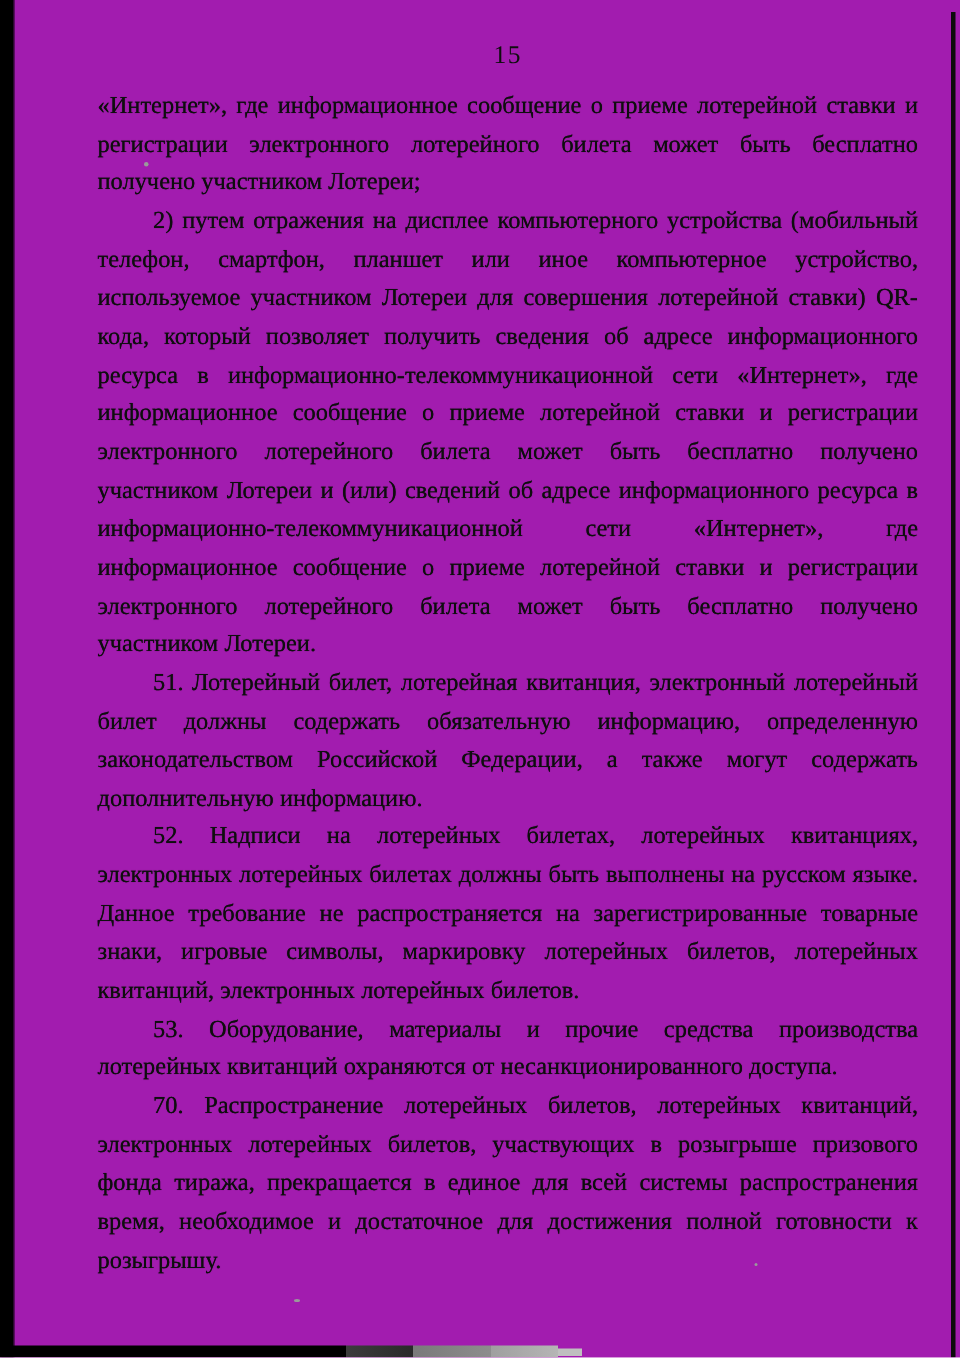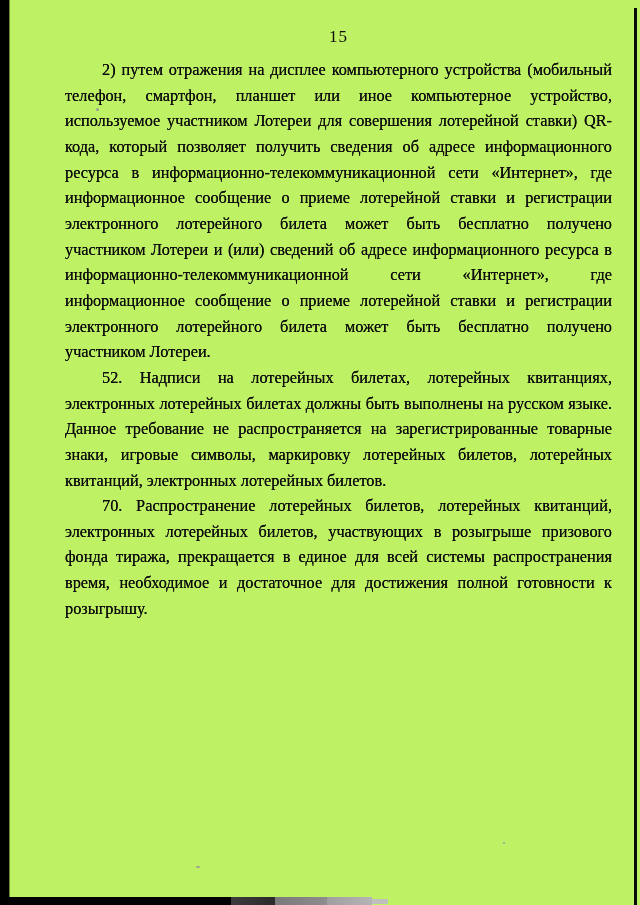--- a/index.html
+++ b/index.html
@@ -4,21 +4,21 @@
 <style>
   html, body {
     margin: 0;
     padding: 0;
     background: #ffffff;
   }
   .scan-page {
     position: relative;
     width: 640px;
     height: 905px;
-    background: #bef264;
+    background: #a21caf;
     overflow: hidden;
     font-family: "Liberation Serif", "DejaVu Serif", serif;
     color: #0e0e0e;
     text-decoration: underline;
   }
   
   .edge-left {
     position: absolute;
     left: 0; top: 0;
     width: 9px; height: 905px;
@@ -93,18 +93,21 @@
   <div class="edge-right"></div>
   <div class="edge-bottom"></div>
   <div class="edge-bottom-tail"></div>
   <div class="speck s1"></div>
   <div class="speck s2"></div>
   <div class="speck s3"></div>
 
   <div class="page-number">15</div>
 
   <div class="text-block">
+    <p>«Интернет», где информационное сообщение о приеме лотерейной ставки и регистрации электронного лотерейного билета может быть бесплатно получено участником Лотереи;</p>
     <p class="indent">2) путем отражения на дисплее компьютерного устройства (мобильный телефон, смартфон, планшет или иное компьютерное устройство, используемое участником Лотереи для совершения лотерейной ставки) QR-кода, который позволяет получить сведения об адресе информационного ресурса в информационно-телекоммуникационной сети «Интернет», где информационное сообщение о приеме лотерейной ставки и регистрации электронного лотерейного билета может быть бесплатно получено участником Лотереи и (или) сведений об адресе информационного ресурса в информационно-телекоммуникационной сети «Интернет», где информационное сообщение о приеме лотерейной ставки и регистрации электронного лотерейного билета может быть бесплатно получено участником Лотереи.</p>
+    <p class="indent">51. Лотерейный билет, лотерейная квитанция, электронный лотерейный билет должны содержать обязательную информацию, определенную законодательством Российской Федерации, а также могут содержать дополнительную информацию.</p>
     <p class="indent">52. Надписи на лотерейных билетах, лотерейных квитанциях, электронных лотерейных билетах должны быть выполнены на русском языке. Данное требование не распространяется на зарегистрированные товарные знаки, игровые символы, маркировку лотерейных билетов, лотерейных квитанций, электронных лотерейных билетов.</p>
+    <p class="indent">53. Оборудование, материалы и прочие средства производства лотерейных квитанций охраняются от несанкционированного доступа.</p>
     <p class="indent">70. Распространение лотерейных билетов, лотерейных квитанций, электронных лотерейных билетов, участвующих в розыгрыше призового фонда тиража, прекращается в единое для всей системы распространения время, необходимое и достаточное для достижения полной готовности к розыгрышу.</p>
   </div>
 
 </div>
 
 </body></html>

